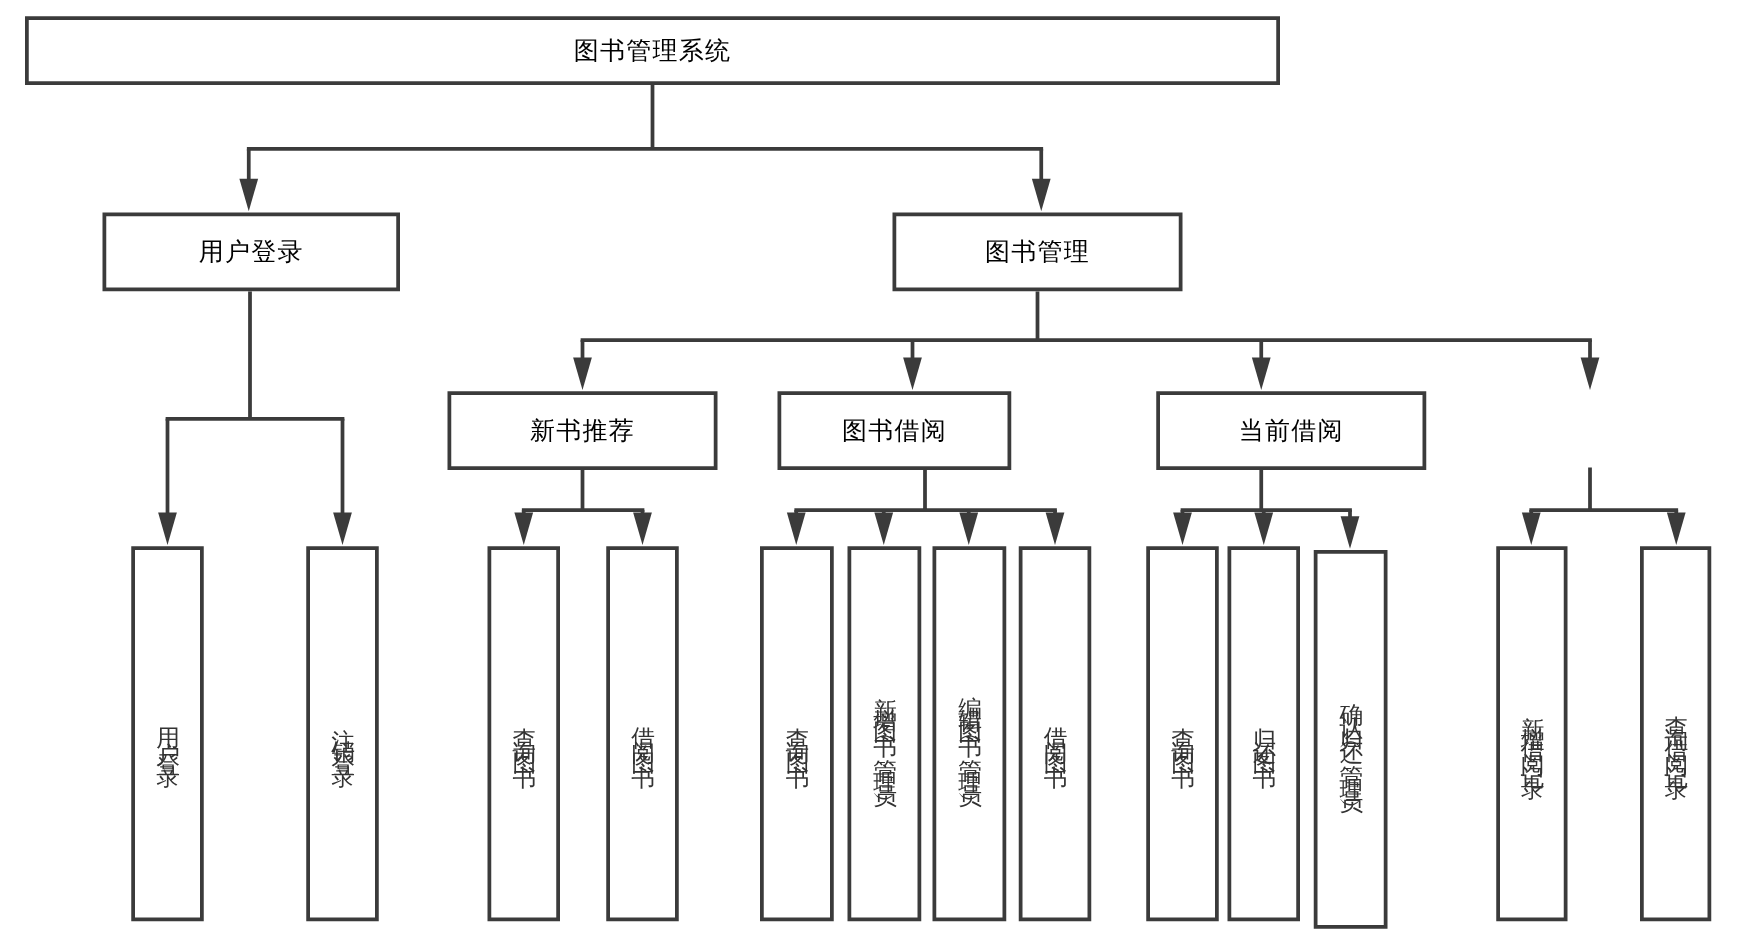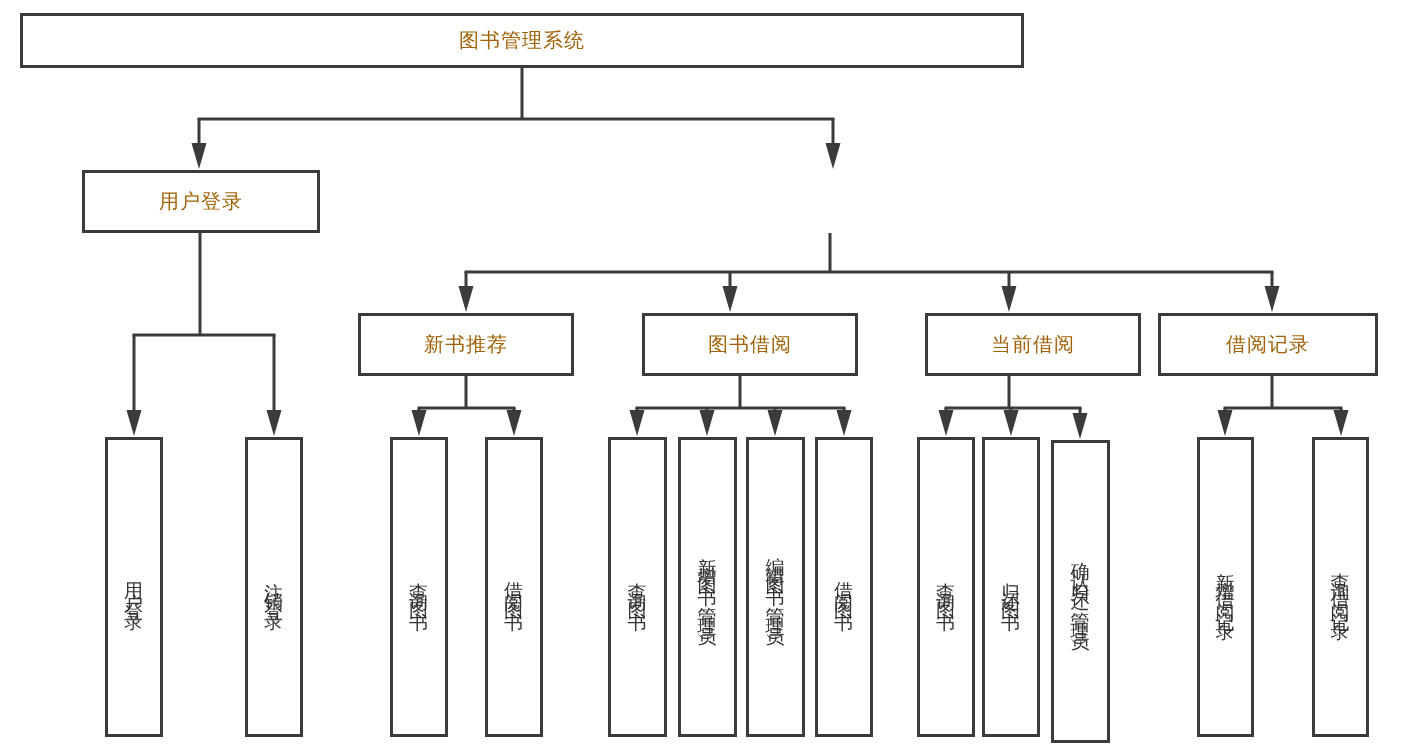--- a/index.html
+++ b/index.html
@@ -15,39 +15,39 @@
     position:absolute;
     box-sizing:border-box;
     background:#ffffff;
     border:3px solid #3b3b3b;
     display:flex;
     align-items:center;
     justify-content:center;
   }
   .hlabel{
     font-size:20px;
-    color:#a16207;
+    color:#000000;
     letter-spacing:1px;
     white-space:nowrap;
   }
   .vtext{
     writing-mode:vertical-rl;
     text-orientation:mixed;
     font-size:19px;
     color:#333333;
     letter-spacing:10px;
     line-height:1;
     white-space:nowrap;
   }
   
   .n-root{left:20px;top:13px;width:1004px;height:55px;}
   .n-user-login{left:82px;top:170px;width:238px;height:63px;}
   .n-book-mgmt{left:714px;top:170px;width:232px;height:63px;}
   .n-new-books{left:358px;top:313px;width:216px;height:63px;}
-  .n-book-borrow{left:622px;top:313px;width:216px;height:63px;margin-left:20px;}
+  .n-book-borrow{left:622px;top:313px;width:187px;height:63px;}
   .n-current-borrow{left:901px;top:313px;width:216px;height:63px;margin-left:24px;}
   .n-borrow-records{left:1158px;top:313px;width:220px;height:63px;}
   .leaf{top:437px;width:58px;height:300px;}
   .l-a1{left:105px;}
   .l-a2{left:245px;}
   .l-b1{left:390px;}
   .l-b2{left:485px;}
   .l-c1{left:608px;width:59px;}
   .l-c2{left:678px;width:59px;}
   .l-c3{left:746px;width:59px;}
@@ -132,33 +132,33 @@
     </g>
   </svg>
 
   <div class="box n-root">
     <span class="hlabel">图书管理系统</span>
   </div>
 
   <div class="box n-user-login">
     <span class="hlabel">用户登录</span>
   </div>
+  <div class="box n-book-mgmt">
+    <span class="hlabel">图书管理</span>
+  </div>
 
   <div class="box n-new-books">
     <span class="hlabel">新书推荐</span>
   </div>
   <div class="box n-book-borrow">
     <span class="hlabel">图书借阅</span>
   </div>
   <div class="box n-current-borrow">
     <span class="hlabel">当前借阅</span>
   </div>
-  <div class="box n-borrow-records">
-    <span class="hlabel">借阅记录</span>
-  </div>
 
   <div class="box leaf l-a1">
     <span class="vtext">用户登录</span>
   </div>
   <div class="box leaf l-a2">
     <span class="vtext">注销登录</span>
   </div>
 
   <div class="box leaf l-b1">
     <span class="vtext">查询图书</span>

